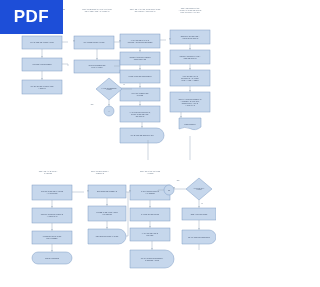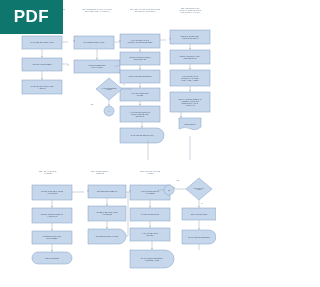--- a/index.html
+++ b/index.html
@@ -13,21 +13,21 @@
   #page{position:absolute;inset:0;}
 
   
   .canvas{position:absolute;inset:0;}
   .canvas svg{position:absolute;top:0;left:0;}
 
   
   .pdf-badge{
     position:absolute;left:0;top:0;
     width:63px;height:34px;
-    background:#0f766e;
+    background:#1d4ed8;
     display:flex;align-items:center;justify-content:center;
     z-index:50;
   }
   .pdf-badge span{
     color:#ffffff;
     font-size:17px;
     font-weight:bold;
     letter-spacing:0.5px;
     font-family:"Liberation Sans",sans-serif;
   }

